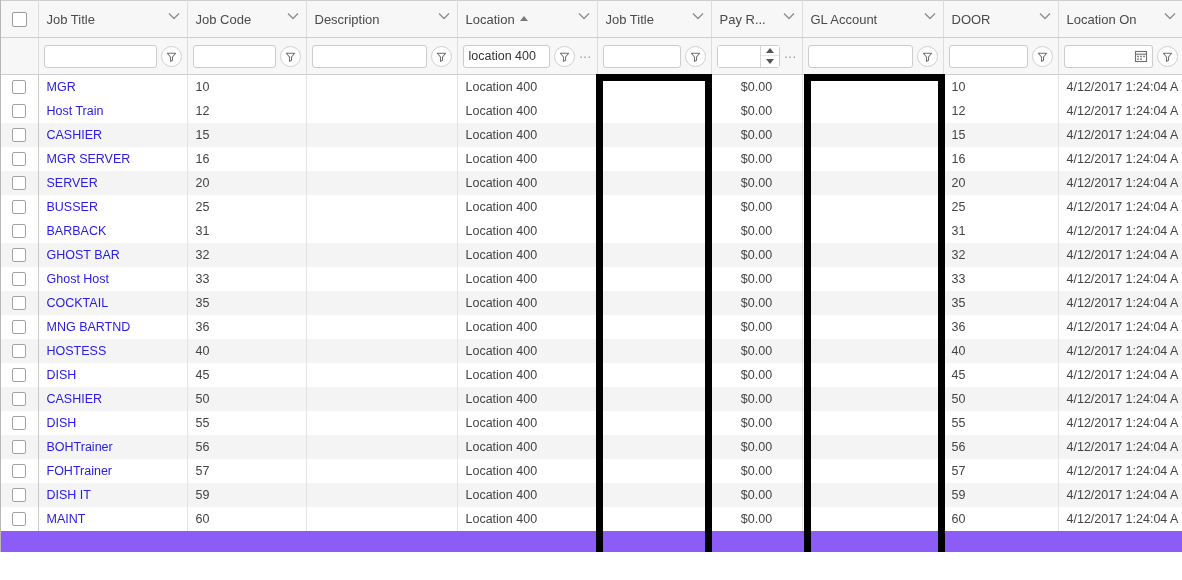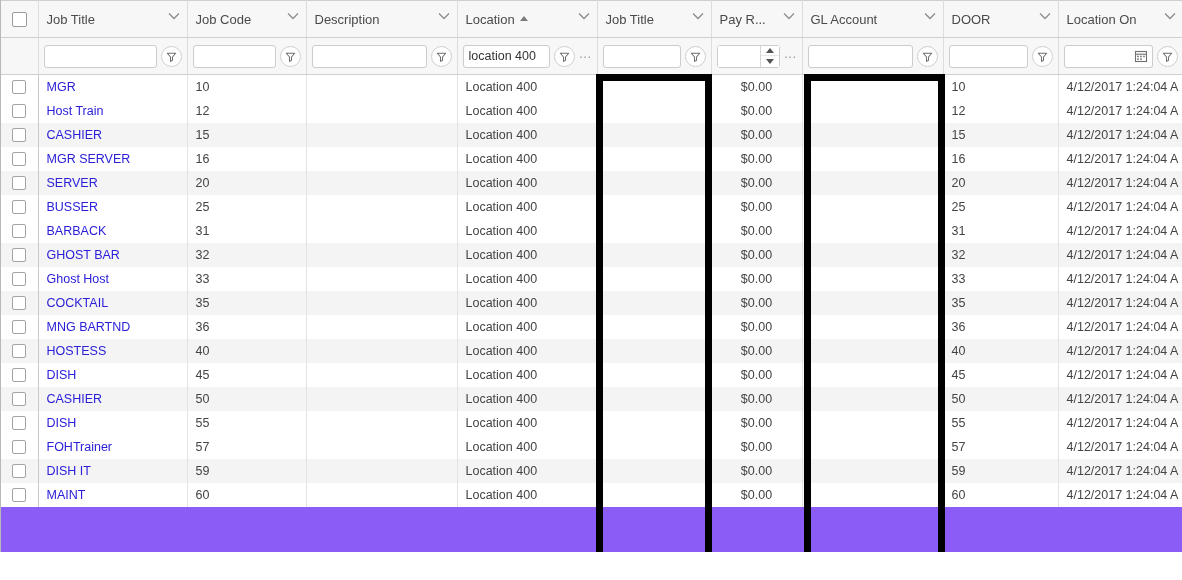--- a/index.html
+++ b/index.html
@@ -621,20 +621,32 @@
           <td><a class="job-link">DISH</a></td>
           <td>55</td>
           <td></td>
           <td>Location 400</td>
           <td></td>
           <td class="num">$0.00</td>
           <td></td>
           <td>55</td>
           <td>4/12/2017 1:24:04 A</td>
         </tr>
+        <tr class="even">
+          <td class="sel-col"><span class="cbx"></span></td>
+          <td><a class="job-link">BOHTrainer</a></td>
+          <td>56</td>
+          <td></td>
+          <td>Location 400</td>
+          <td></td>
+          <td class="num">$0.00</td>
+          <td></td>
+          <td>56</td>
+          <td>4/12/2017 1:24:04 A</td>
+        </tr>
         <tr class="odd">
           <td class="sel-col"><span class="cbx"></span></td>
           <td><a class="job-link">FOHTrainer</a></td>
           <td>57</td>
           <td></td>
           <td>Location 400</td>
           <td></td>
           <td class="num">$0.00</td>
           <td></td>
           <td>57</td>

